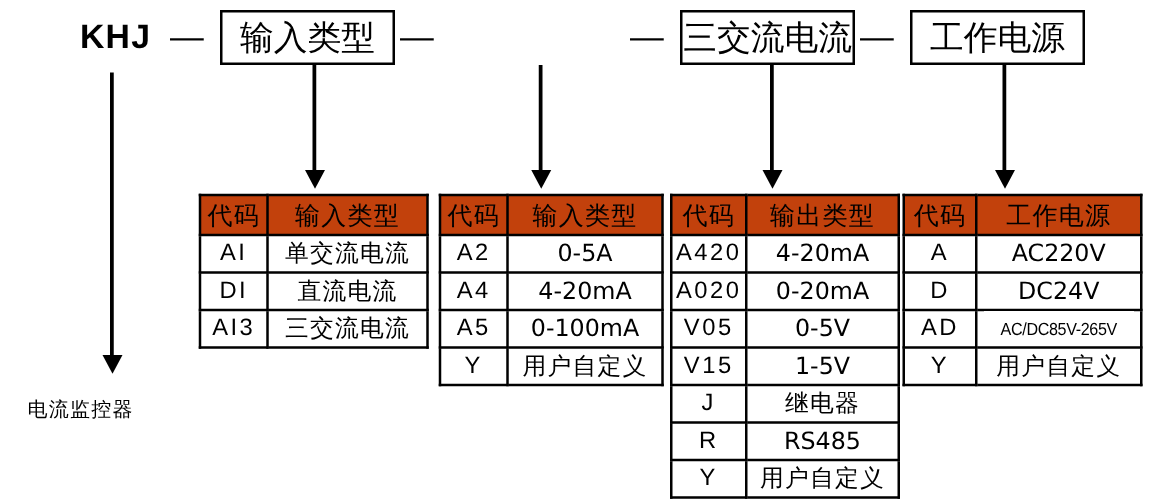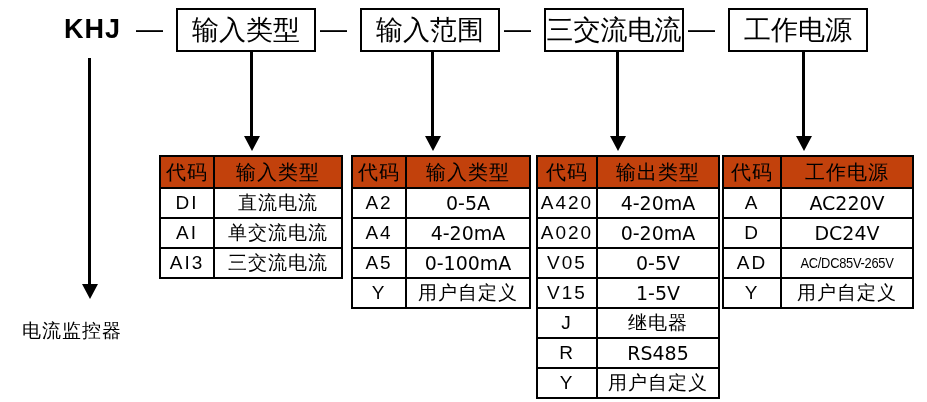--- a/index.html
+++ b/index.html
@@ -84,37 +84,36 @@
   .tbl td.narrow{
     font-size:14px;
     letter-spacing:-0.3px;
     font-family:"Liberation Sans Narrow","Liberation Sans",sans-serif;
     transform:scaleX(0.92);
   }
 
   
   .caption{
     position:absolute;
-    font-size:19px;
+    font-size:16px;
     letter-spacing:1px;
     font-family:"DejaVu Sans","Liberation Sans",sans-serif;
   }
 </style>
 </head>
 <body>
 
 <div id="stage">
 
   <div class="prefix">KHJ</div>
 
   <div class="dash" style="left:124px;">—</div>
   <div class="fbox" style="left:164px;width:140px;">输入类型</div>
 
   <div class="dash" style="left:308px;">—</div>
-  <div class="fbox" style="left:348px;width:140px;">输入范围</div>
 
   <div class="dash" style="left:492px;">—</div>
   <div class="fbox" style="left:532px;width:140px;">三交流电流</div>
 
   <div class="dash" style="left:676px;">—</div>
   <div class="fbox" style="left:716px;width:140px;">工作电源</div>
 
   <div class="vline" style="left:76px;top:58px;height:228px;"></div>
   <div class="arrowhead" style="left:69.5px;top:284px;"></div>
 
@@ -130,28 +129,28 @@
   <div class="vline" style="left:790px;top:52px;height:86px;"></div>
   <div class="arrowhead" style="left:783.5px;top:136px;"></div>
 
   <table class="tbl" id="t0" style="left:147px;top:155px;">
     <tbody>
         <tr>
       <td class="hd cn" style="width:52px;">代码</td>
       <td class="hd cn" style="width:126px;">输入类型</td>
     </tr>
     <tr>
+      <td class="code">AI</td>
+      <td class="cn">单交流电流</td>
+    </tr>
+    <tr>
       <td class="code">DI</td>
       <td class="cn">直流电流</td>
     </tr>
     <tr>
-      <td class="code">AI</td>
-      <td class="cn">单交流电流</td>
-    </tr>
-    <tr>
       <td class="code">AI3</td>
       <td class="cn">三交流电流</td>
     </tr>
   </tbody>
     </table>
 
   <table class="tbl" id="t1" style="left:339px;top:155px;">
     <tbody>
         <tr>
       <td class="hd cn" style="width:52px;">代码</td>

